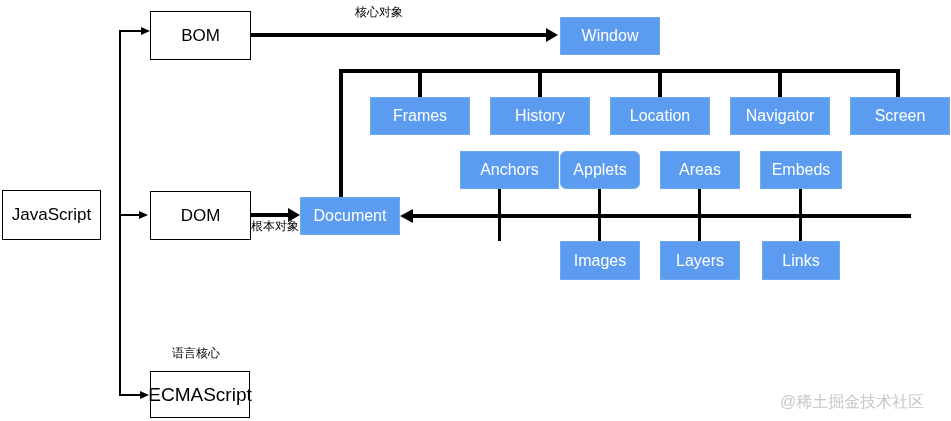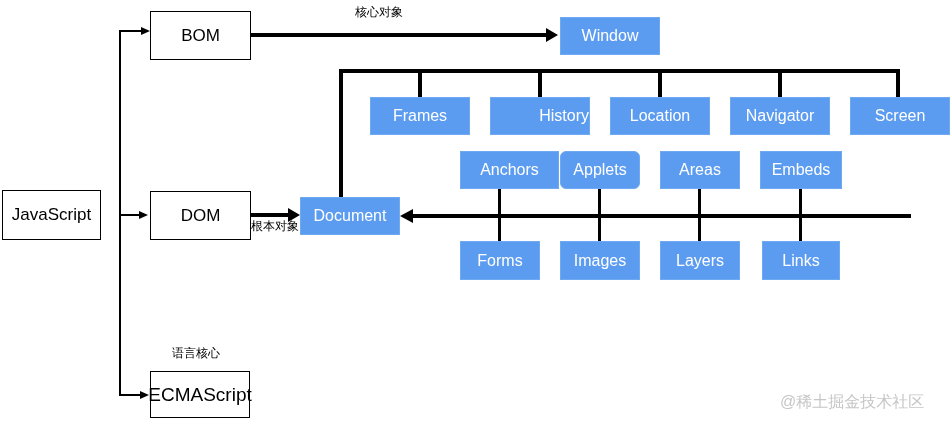--- a/index.html
+++ b/index.html
@@ -93,21 +93,21 @@
     <span>ECMAScript</span>
   </div>
 
   <div class="bbox" style="left:560px;top:17px;width:100px;height:38px;">
     <span>Window</span>
   </div>
 
   <div class="bbox" style="left:370px;top:97px;width:100px;height:38px;">
     <span>Frames</span>
   </div>
-  <div class="bbox" style="left:490px;top:97px;width:100px;height:38px;justify-content:flex-end;">
+  <div class="bbox" style="left:490px;top:97px;width:100px;height:38px;">
     <span>History</span>
   </div>
   <div class="bbox" style="left:610px;top:97px;width:100px;height:38px;">
     <span>Location</span>
   </div>
   <div class="bbox" style="left:730px;top:97px;width:100px;height:38px;">
     <span>Navigator</span>
   </div>
   <div class="bbox" style="left:850px;top:97px;width:100px;height:38px;justify-content:center;">
     <span>Screen</span>
@@ -123,23 +123,20 @@
     <span>Areas</span>
   </div>
   <div class="bbox" style="left:760px;top:151px;width:82px;height:38px;">
     <span>Embeds</span>
   </div>
 
   <div class="bbox" style="left:300px;top:197px;width:100px;height:38px;">
     <span>Document</span>
   </div>
 
-  <div class="bbox" style="left:460px;top:241px;width:80px;height:39px;">
-    <span>Forms</span>
-  </div>
   <div class="bbox" style="left:560px;top:241px;width:80px;height:39px;">
     <span>Images</span>
   </div>
   <div class="bbox" style="left:660px;top:241px;width:80px;height:39px;">
     <span>Layers</span>
   </div>
   <div class="bbox" style="left:762px;top:241px;width:78px;height:39px;">
     <span>Links</span>
   </div>
 

